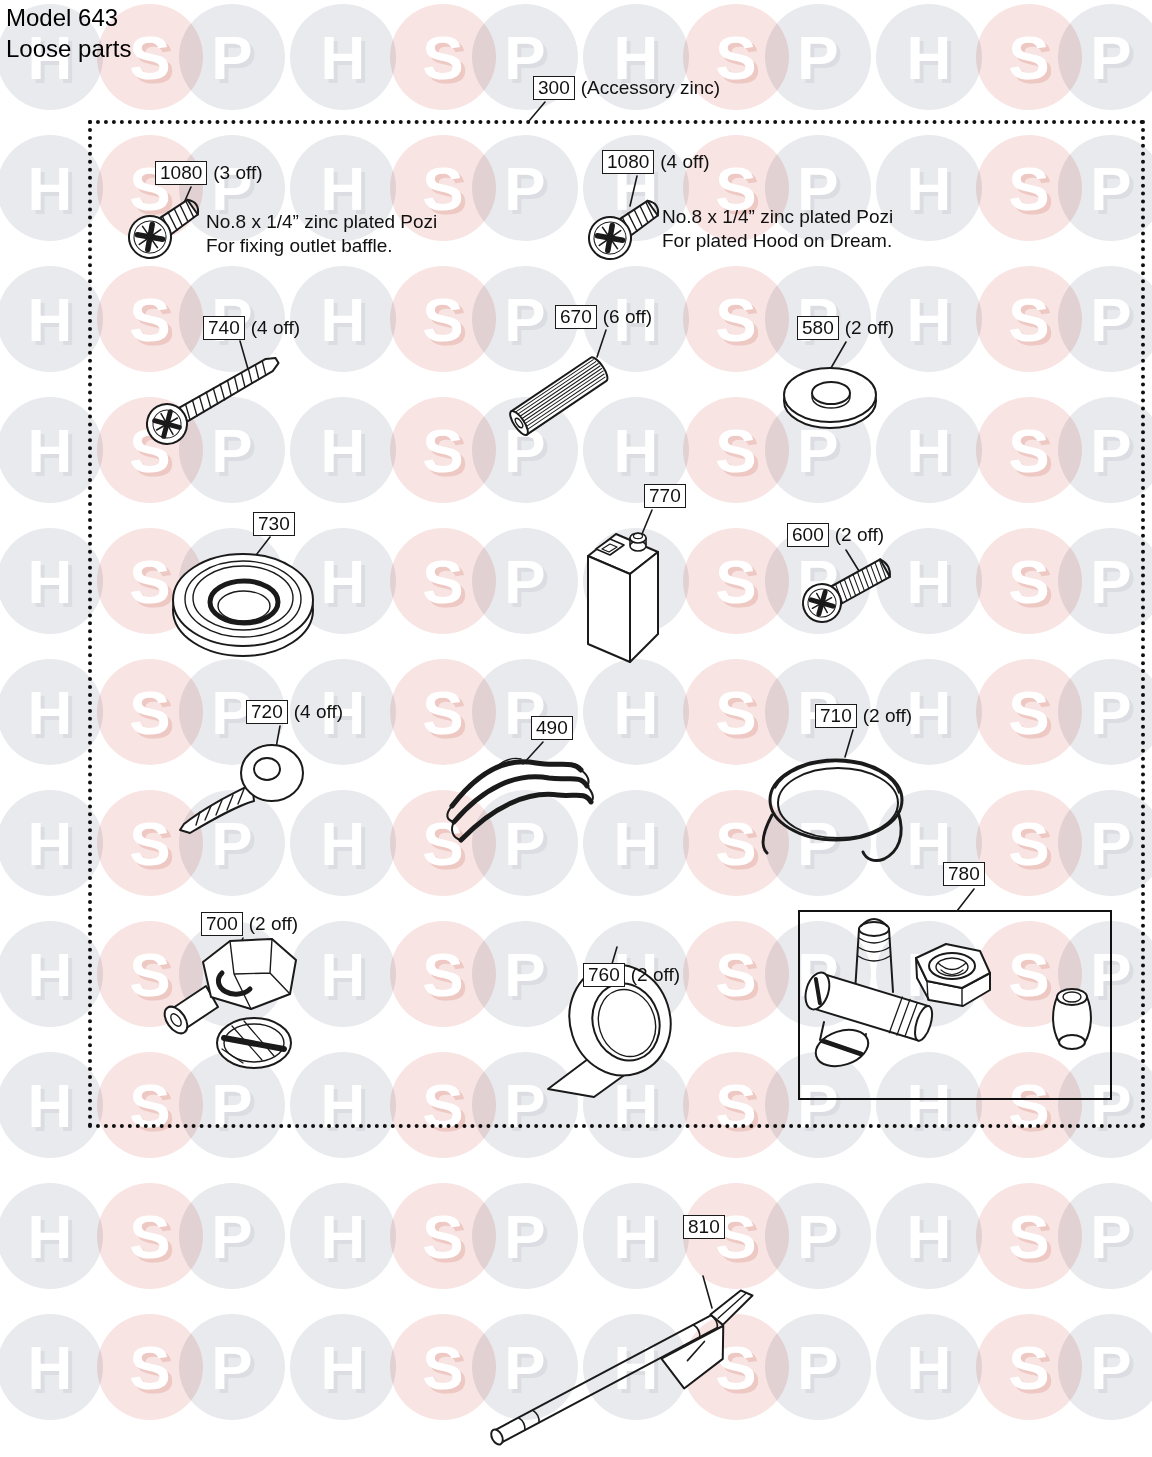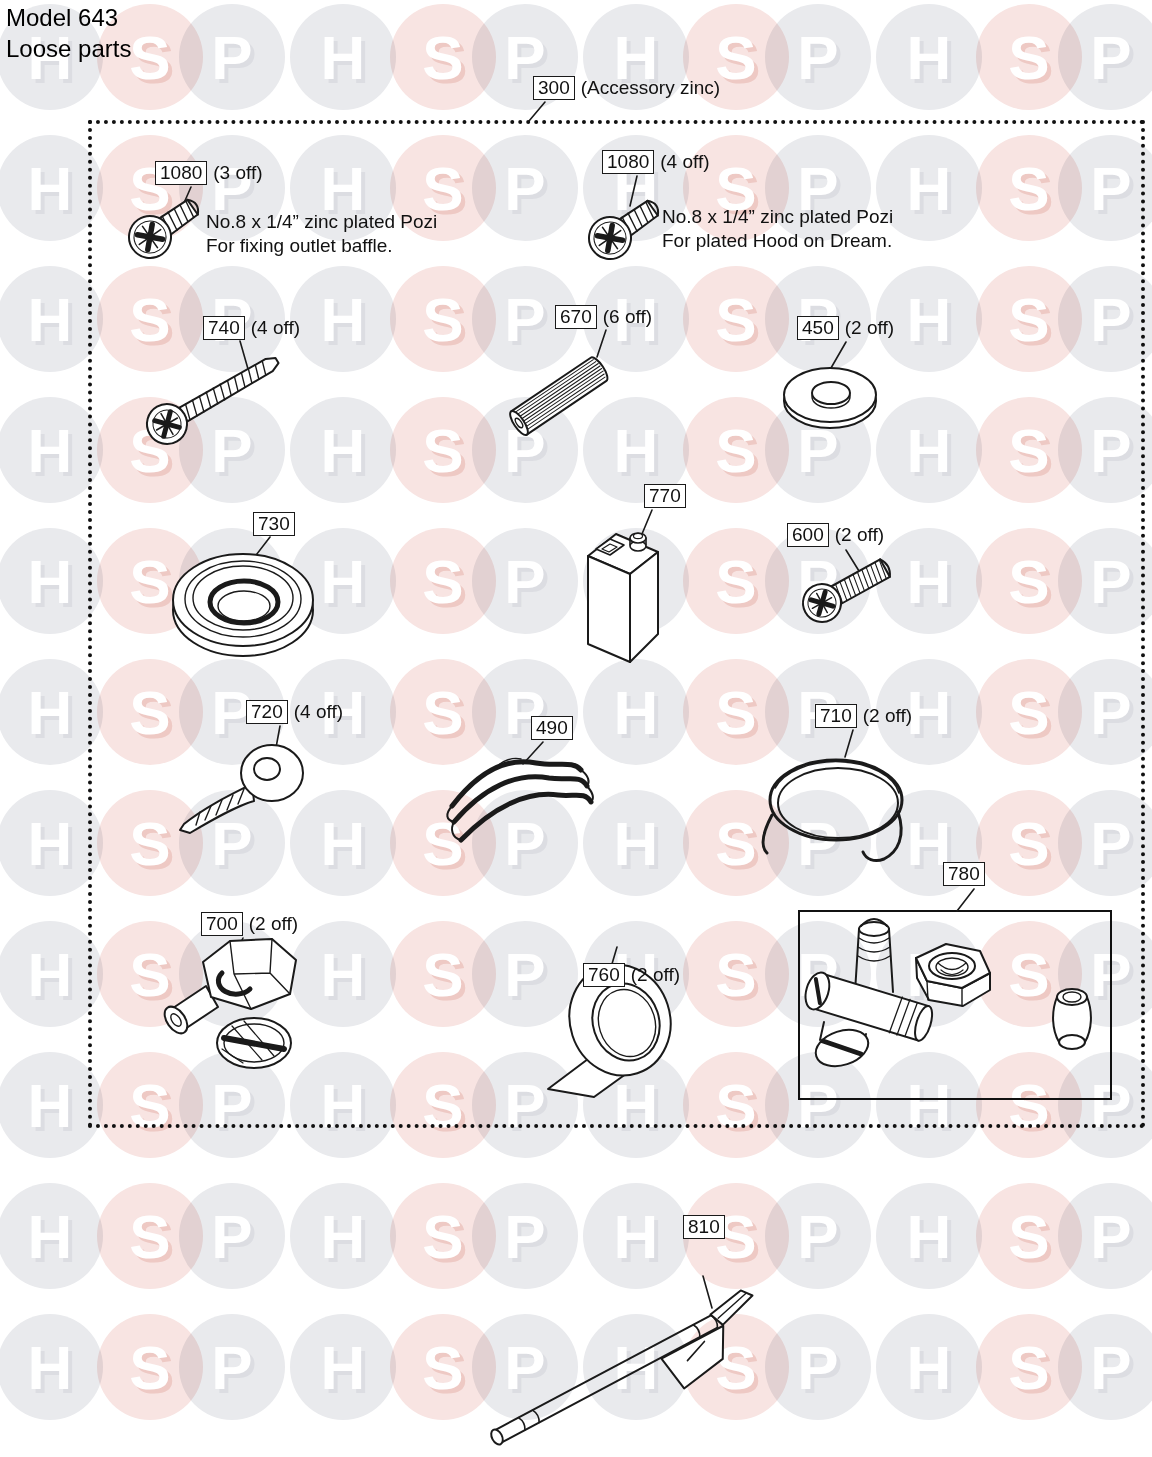--- a/index.html
+++ b/index.html
@@ -390,21 +390,21 @@
 
   <div class="plabel" style="left:203px;top:316px">
     <span class="ref">740</span><span class="qty">(4 off)</span>
   </div>
 
   <div class="plabel" style="left:555px;top:305px">
     <span class="ref">670</span><span class="qty">(6 off)</span>
   </div>
 
   <div class="plabel" style="left:797px;top:316px">
-    <span class="ref">450</span><span class="qty">(2 off)</span>
+    <span class="ref">580</span><span class="qty">(2 off)</span>
   </div>
 
   <div class="plabel" style="left:253px;top:512px">
     <span class="ref">730</span><span class="qty"></span>
   </div>
 
   <div class="plabel" style="left:644px;top:484px">
     <span class="ref">770</span><span class="qty"></span>
   </div>
 

